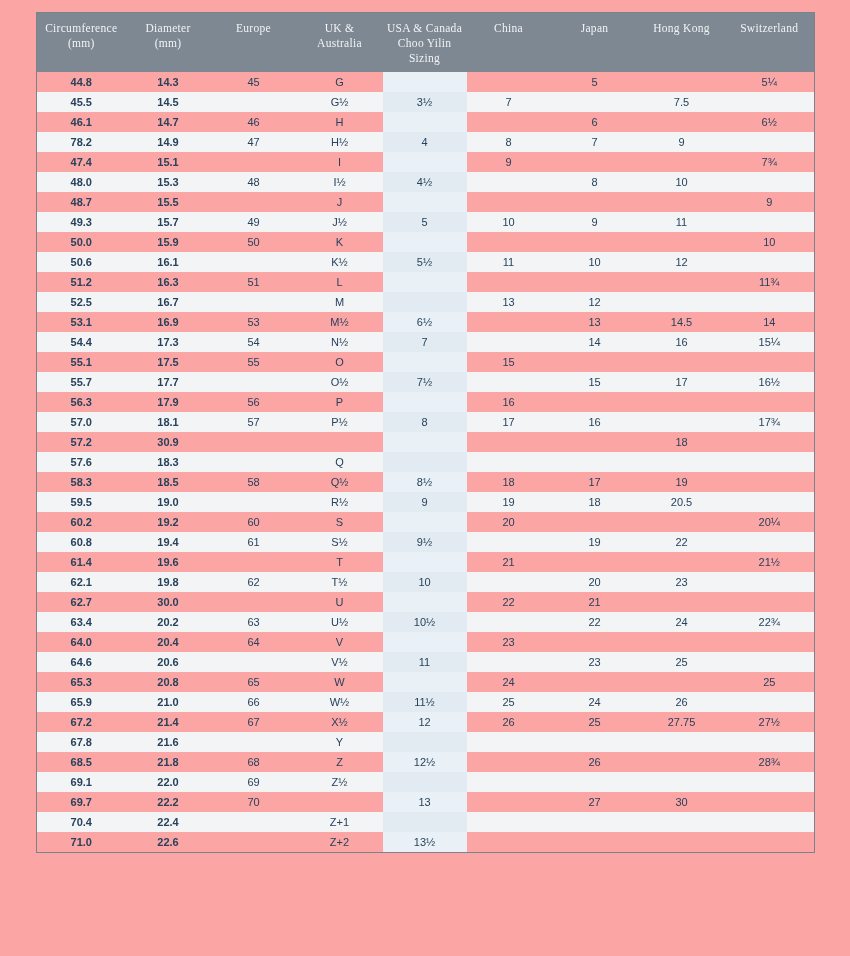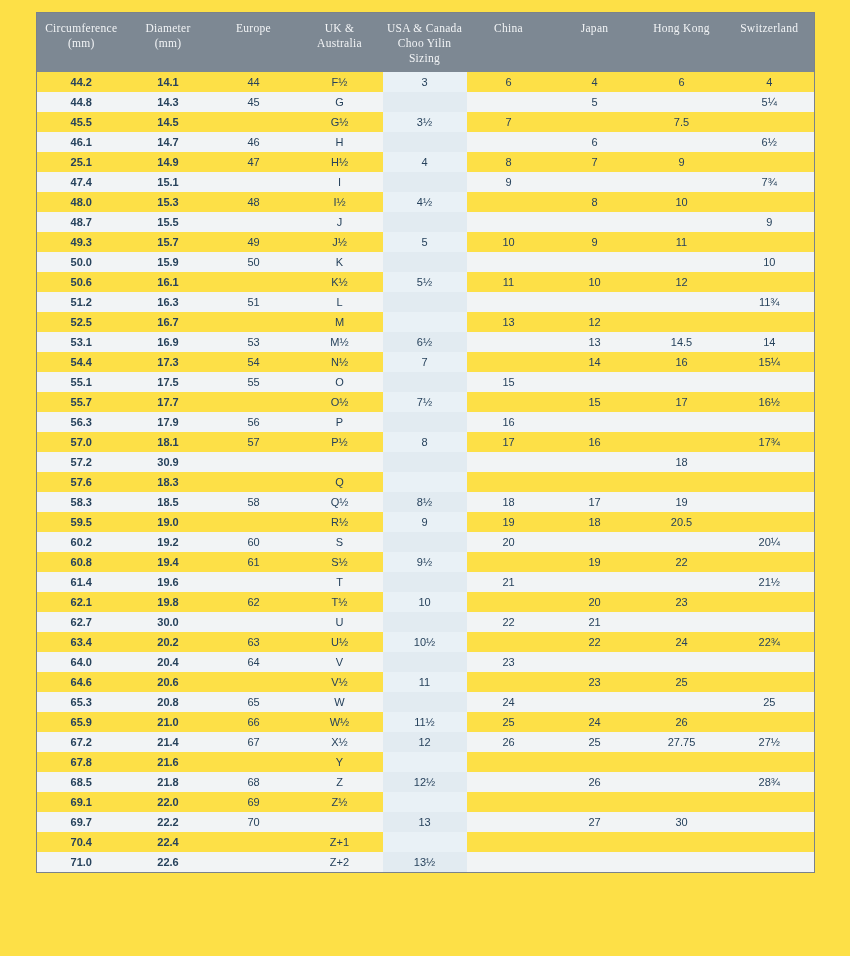--- a/index.html
+++ b/index.html
@@ -1,18 +1,18 @@
 <!DOCTYPE html>
 <html><head>
 <meta charset="utf-8">
 <style>
   * { box-sizing: border-box; }
   html,body { margin:0; padding:0; background:#ffffff; }
   .page {
-    position:relative; width:850px; height:956px; background:#fde047;
+    position:relative; width:850px; height:956px; background:#fca5a5;
     font-family:"Liberation Sans", sans-serif;
   }
   table.ring-table {
     position:absolute; left:36px; top:12px; width:778px;
     border-collapse:collapse; table-layout:fixed;
     border:1px solid #7a828b;
   }
   thead th {
     background:#7d8893; color:#f2f4f6;
     font-family:"Liberation Serif", serif; font-weight:normal;
@@ -77,31 +77,20 @@
           <th>
             <span class="hline">Hong Kong</span>
           </th>
           <th>
             <span class="hline">Switzerland</span>
           </th>
         </tr>
     </thead>
     <tbody id="table-body">
         <tr>
-          <td class="b">44.2</td>
-          <td class="b">14.1</td>
-          <td>44</td>
-          <td>F½</td>
-          <td class="hl">3</td>
-          <td>6</td>
-          <td>4</td>
-          <td>6</td>
-          <td>4</td>
-        </tr>
-        <tr>
           <td class="b">44.8</td>
           <td class="b">14.3</td>
           <td>45</td>
           <td>G</td>
           <td class="hl"></td>
           <td></td>
           <td>5</td>
           <td></td>
           <td>5¼</td>
         </tr>
@@ -121,21 +110,21 @@
           <td class="b">14.7</td>
           <td>46</td>
           <td>H</td>
           <td class="hl"></td>
           <td></td>
           <td>6</td>
           <td></td>
           <td>6½</td>
         </tr>
         <tr>
-          <td class="b">25.1</td>
+          <td class="b">78.2</td>
           <td class="b">14.9</td>
           <td>47</td>
           <td>H½</td>
           <td class="hl">4</td>
           <td>8</td>
           <td>7</td>
           <td>9</td>
           <td></td>
         </tr>
         <tr>

